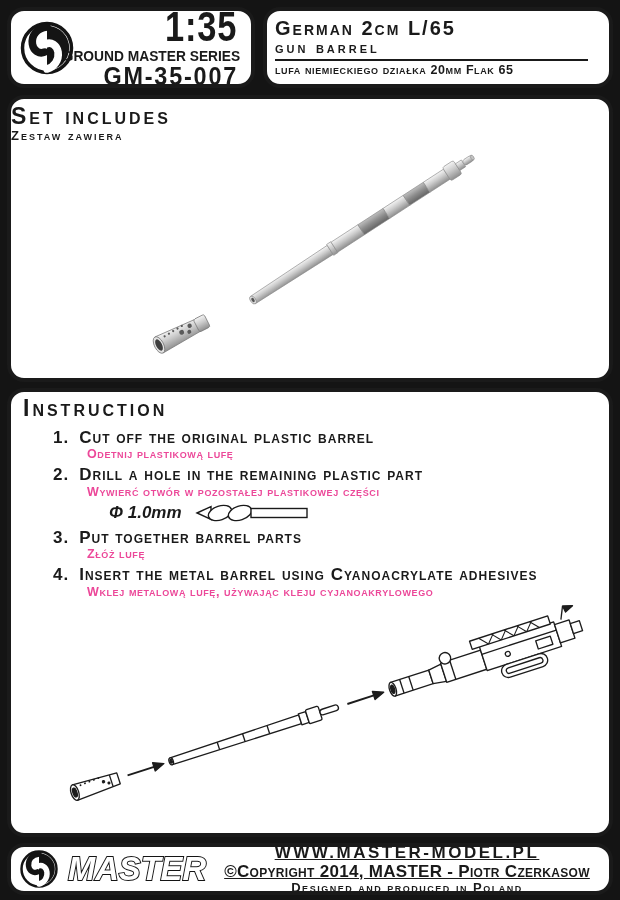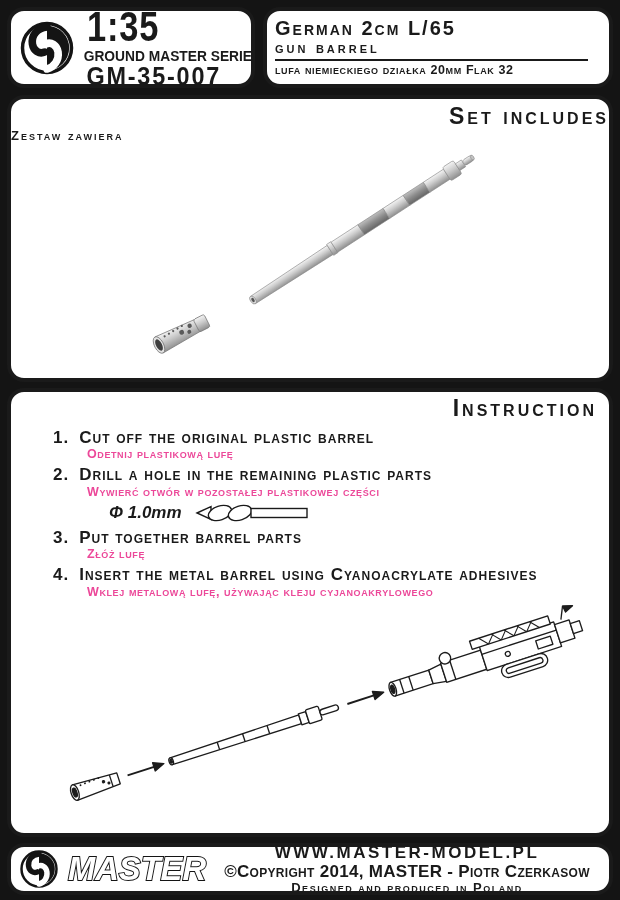--- a/index.html
+++ b/index.html
@@ -3,48 +3,48 @@
 <meta charset="utf-8">
 <style>
   html,body{margin:0;padding:0;background:#141414;}
   .page{position:relative;width:620px;height:900px;background:#141414;padding:7px;box-sizing:border-box;
         font-family:"Liberation Sans", sans-serif;color:#1a1a1a;}
   .panel{background:#fff;border:4px solid #1a1a1a;border-radius:17px;box-sizing:border-box;overflow:hidden;}
   .sc{font-variant:small-caps;}
   
   .header-row{display:flex;gap:8px;height:81px;margin-bottom:7px;}
   .brand-panel{width:248px;display:flex;align-items:center;padding:3px 6px 3px 8px;gap:4px;}
-  .brand-text-col{flex:1;display:flex;flex-direction:column;align-items:flex-start;line-height:1.0;min-width:0;}
+  .brand-text-col{flex:1;display:flex;flex-direction:column;align-items:flex-end;line-height:1.0;min-width:0;}
   .scale-text{font-size:42px;font-weight:800;transform:scaleX(0.82);transform-origin:center;letter-spacing:1px;white-space:nowrap;}
   .series-text{font-size:14.5px;font-weight:700;transform:scaleX(0.95);transform-origin:center;white-space:nowrap;margin-top:1px;}
   .code-text{font-size:26px;font-weight:700;letter-spacing:2px;transform:scaleX(0.9);transform-origin:center;white-space:nowrap;}
   .title-panel{flex:1;display:flex;flex-direction:column;justify-content:center;padding:2px 8px;line-height:1.08;}
   .t1{font-size:20px;letter-spacing:2px;font-weight:700;white-space:nowrap;}
   .t2{font-size:25px;letter-spacing:5px;font-weight:700;white-space:nowrap;}
   .t3{font-size:16px;letter-spacing:3px;font-weight:700;white-space:nowrap;}
   .divider{width:96%;height:2px;background:#1a1a1a;margin:2px 0 3px;}
   .t4{font-size:12.5px;letter-spacing:0.6px;font-weight:700;white-space:nowrap;}
   
   .si-panel{height:287px;margin-bottom:6px;padding-top:5px;}
-  .panel-title{text-align:right;font-size:23px;font-weight:700;letter-spacing:3px;line-height:1.08;}
+  .panel-title{text-align:left;font-size:23px;font-weight:700;letter-spacing:3px;line-height:1.08;}
   .panel-sub{font-size:13px;font-weight:700;letter-spacing:2px;line-height:1.12;}
   .si-art{display:block;margin-top:2px;}
   
   .instr-panel{height:449px;margin-bottom:6px;padding:4px 12px 0 12px;}
   .steps{margin-top:7px;padding-left:30px;}
   .step{margin-bottom:3px;}
   .step-en{font-size:17px;font-weight:600;letter-spacing:1px;line-height:1.15;white-space:nowrap;}
   .step-num{margin-right:10px;}
   .step-pl{font-size:12.5px;font-weight:600;letter-spacing:0.6px;margin-left:34px;line-height:1.2;color:#ec4899;}
   .drill-row{display:flex;align-items:center;gap:12px;margin:3px 0 5px 56px;}
   .drill-label{font-style:italic;font-size:17px;font-weight:600;}
   .diagram{display:block;margin-top:2px;}
   
   .footer-panel{height:52px;display:flex;align-items:center;padding:2px 10px 2px 8px;gap:4px;margin-bottom:0;}
-  .footer-right{flex:1;display:flex;flex-direction:column;align-items:center;line-height:1.12;min-width:0;}
+  .footer-right{flex:1;display:flex;flex-direction:column;align-items:center;line-height:1.12;min-width:0;text-decoration:underline;}
   .website{font-size:17px;font-weight:700;letter-spacing:2.5px;white-space:nowrap;}
   .copyright{font-size:17px;font-weight:600;letter-spacing:0.3px;white-space:nowrap;}
   .origin{font-size:13px;font-weight:600;letter-spacing:1.5px;white-space:nowrap;}
   .wordmark{flex-shrink:0;}
 </style>
 </head>
 <body>
 
 <svg width="0" height="0" style="position:absolute" aria-hidden="true">
   <defs>
@@ -77,21 +77,21 @@
       <div class="brand-text-col">
         <div class="scale-text">1:35</div>
         <div class="series-text">GROUND MASTER SERIES</div>
         <div class="code-text">GM-35-007</div>
       </div>
     </div>
     <div class="panel title-panel">
       <div class="t1 sc">German 2cm L/65</div>
       <div class="t3 sc">gun barrel</div>
       <div class="divider"></div>
-      <div class="t4 sc">lufa niemieckiego działka 20mm Flak 32</div>
+      <div class="t4 sc">lufa niemieckiego działka 20mm Flak 65</div>
     </div>
   </div>
 
   <div class="panel si-panel">
     <div class="panel-title sc">Set includes</div>
     <div class="panel-sub sc">Zestaw zawiera</div>
     <svg class="si-art" width="588" height="226" viewBox="0 0 588 226">
 
       <g transform="translate(242,155) rotate(-33)" stroke="#8a8a8a" stroke-width="0.6">
         <polygon points="0,-4.4 92,-5.4 92,5.4 0,4.4" fill="url(#gl)"></polygon>
@@ -130,21 +130,21 @@
 
   <div class="panel instr-panel">
     <div class="panel-title sc">Instruction</div>
 
     <div class="steps">
       <div class="step">
         <div class="step-en sc"><span class="step-num">1.</span><span>Cut off the original plastic barrel</span></div>
         <div class="step-pl sc">Odetnij plastikową lufę</div>
       </div>
       <div class="step">
-        <div class="step-en sc"><span class="step-num">2.</span><span>Drill a hole in the remaining plastic parts</span></div>
+        <div class="step-en sc"><span class="step-num">2.</span><span>Drill a hole in the remaining plastic part</span></div>
         <div class="step-pl sc">Wywierć otwór w pozostałej plastikowej części</div>
       </div>
 
       <div class="drill-row">
         <span class="drill-label">Φ 1.0mm</span>
         <svg width="118" height="20" viewBox="0 0 118 20">
           <g fill="#fff" stroke="#1a1a1a" stroke-width="1.4">
             <polygon points="3,10 17,3.5 17,16.5"></polygon>
             <ellipse cx="26" cy="10" rx="12" ry="7" transform="rotate(-18 26 10)"></ellipse>
             <ellipse cx="46" cy="10" rx="12" ry="7" transform="rotate(-18 46 10)"></ellipse>

